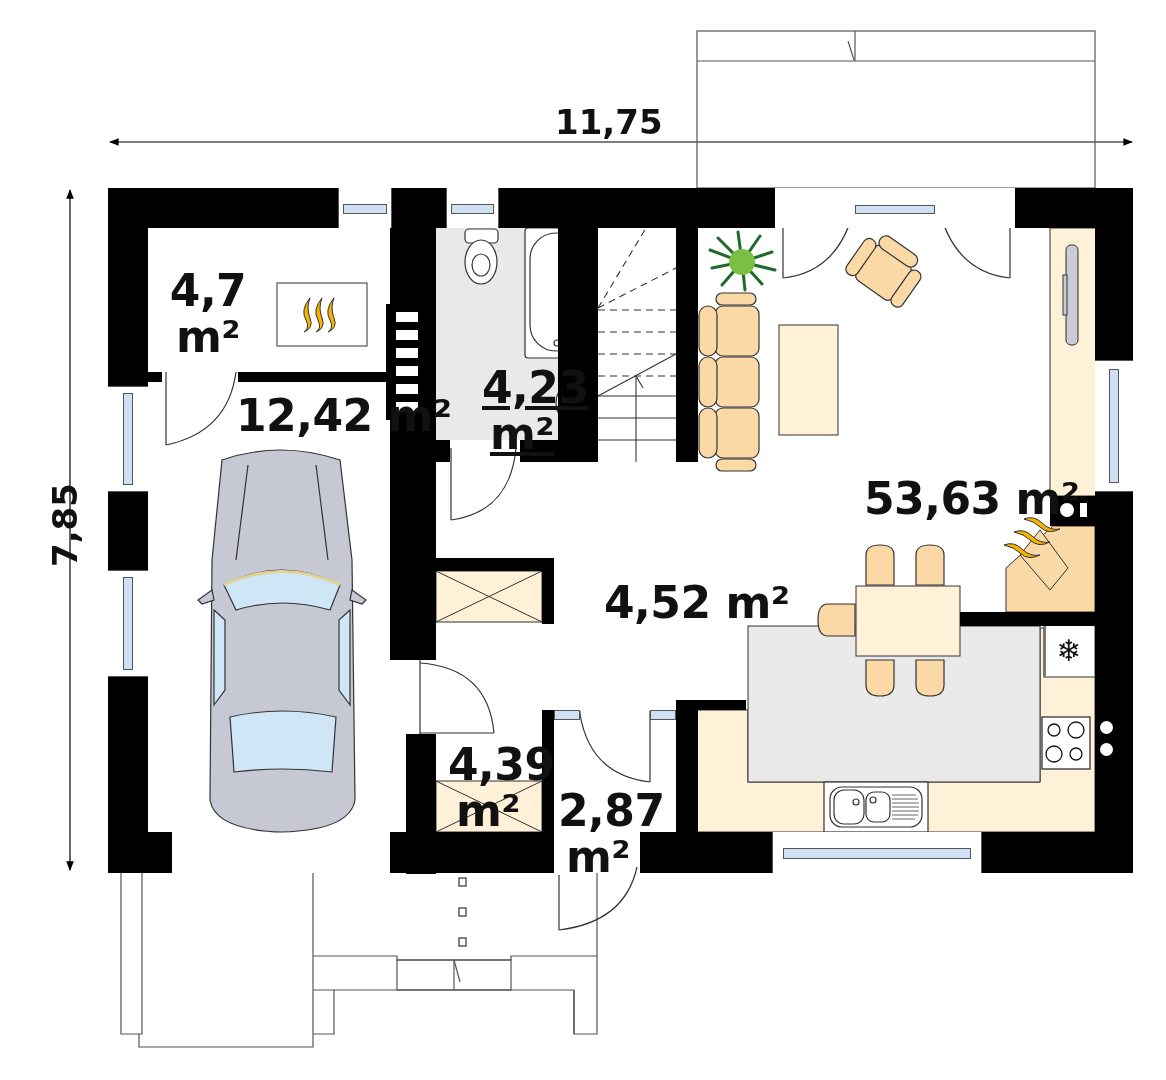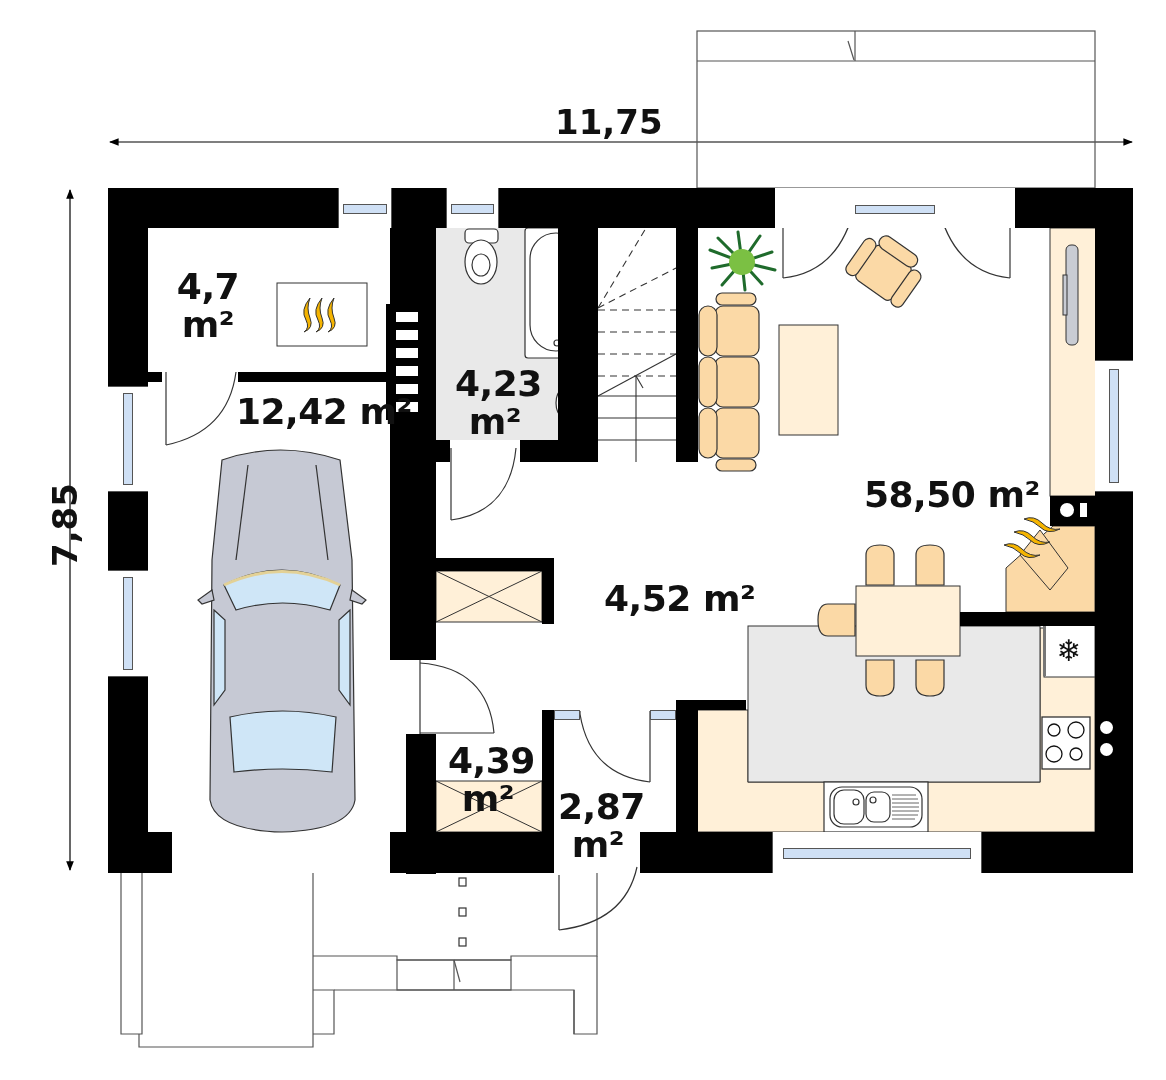--- a/index.html
+++ b/index.html
@@ -1,19 +1,19 @@
 <!DOCTYPE html>
 <html><head>
 <meta charset="utf-8">
 <style>
   html,body{margin:0;padding:0;background:#fff;}
   body{width:1166px;height:1080px;position:relative;overflow:hidden;font-family:"DejaVu Sans","Liberation Sans",sans-serif;}
   .abs{position:absolute;}
   .wall{position:absolute;background:#000;}
-  .lbl{position:absolute;font-weight:bold;color:#111;text-align:center;line-height:1.05;font-size:36px;letter-spacing:-0.5px;}
+  .lbl{position:absolute;font-weight:bold;color:#111;text-align:center;line-height:1.05;font-size:44px;letter-spacing:-0.5px;}
   .dim{position:absolute;font-weight:bold;color:#111;font-size:34px;}
   svg{position:absolute;left:0;top:0;}
 </style>
 </head>
 <body>
 
 <svg width="1166" height="1080" viewBox="0 0 1166 1080">
   <defs>
     <marker id="arr" viewBox="0 0 10 10" refX="9" refY="5" markerWidth="8" markerHeight="8" orient="auto-start-reverse">
       <path d="M0,1 L10,5 L0,9 z" fill="#000"></path>
@@ -322,26 +322,26 @@
 <div class="dim" style="left:20px;top:505px;transform:rotate(-90deg);transform-origin:center;width:90px;text-align:center;">7,85</div>
 
 <div class="lbl" style="left:168px;top:268px;width:80px;">
   <span>4,7</span><br>
   <span>m²</span>
 </div>
 <div class="lbl" style="left:236px;top:393px;width:150px;white-space:nowrap;">
   <span>12,42</span>
   <span>m²</span>
 </div>
-<div class="lbl" style="left:455px;top:365px;width:80px;">
+<div class="lbl" style="left:482px;top:365px;width:80px;text-decoration:underline;">
   <span>4,23</span><br>
   <span>m²</span>
 </div>
 <div class="lbl" style="left:864px;top:476px;width:150px;white-space:nowrap;">
-  <span>58,50</span>
+  <span>53,63</span>
   <span>m²</span>
 </div>
 <div class="lbl" style="left:604px;top:580px;width:130px;white-space:nowrap;">
   <span>4,52</span>
   <span>m²</span>
 </div>
 <div class="lbl" style="left:448px;top:742px;width:80px;">
   <span>4,39</span><br>
   <span>m²</span>
 </div>

